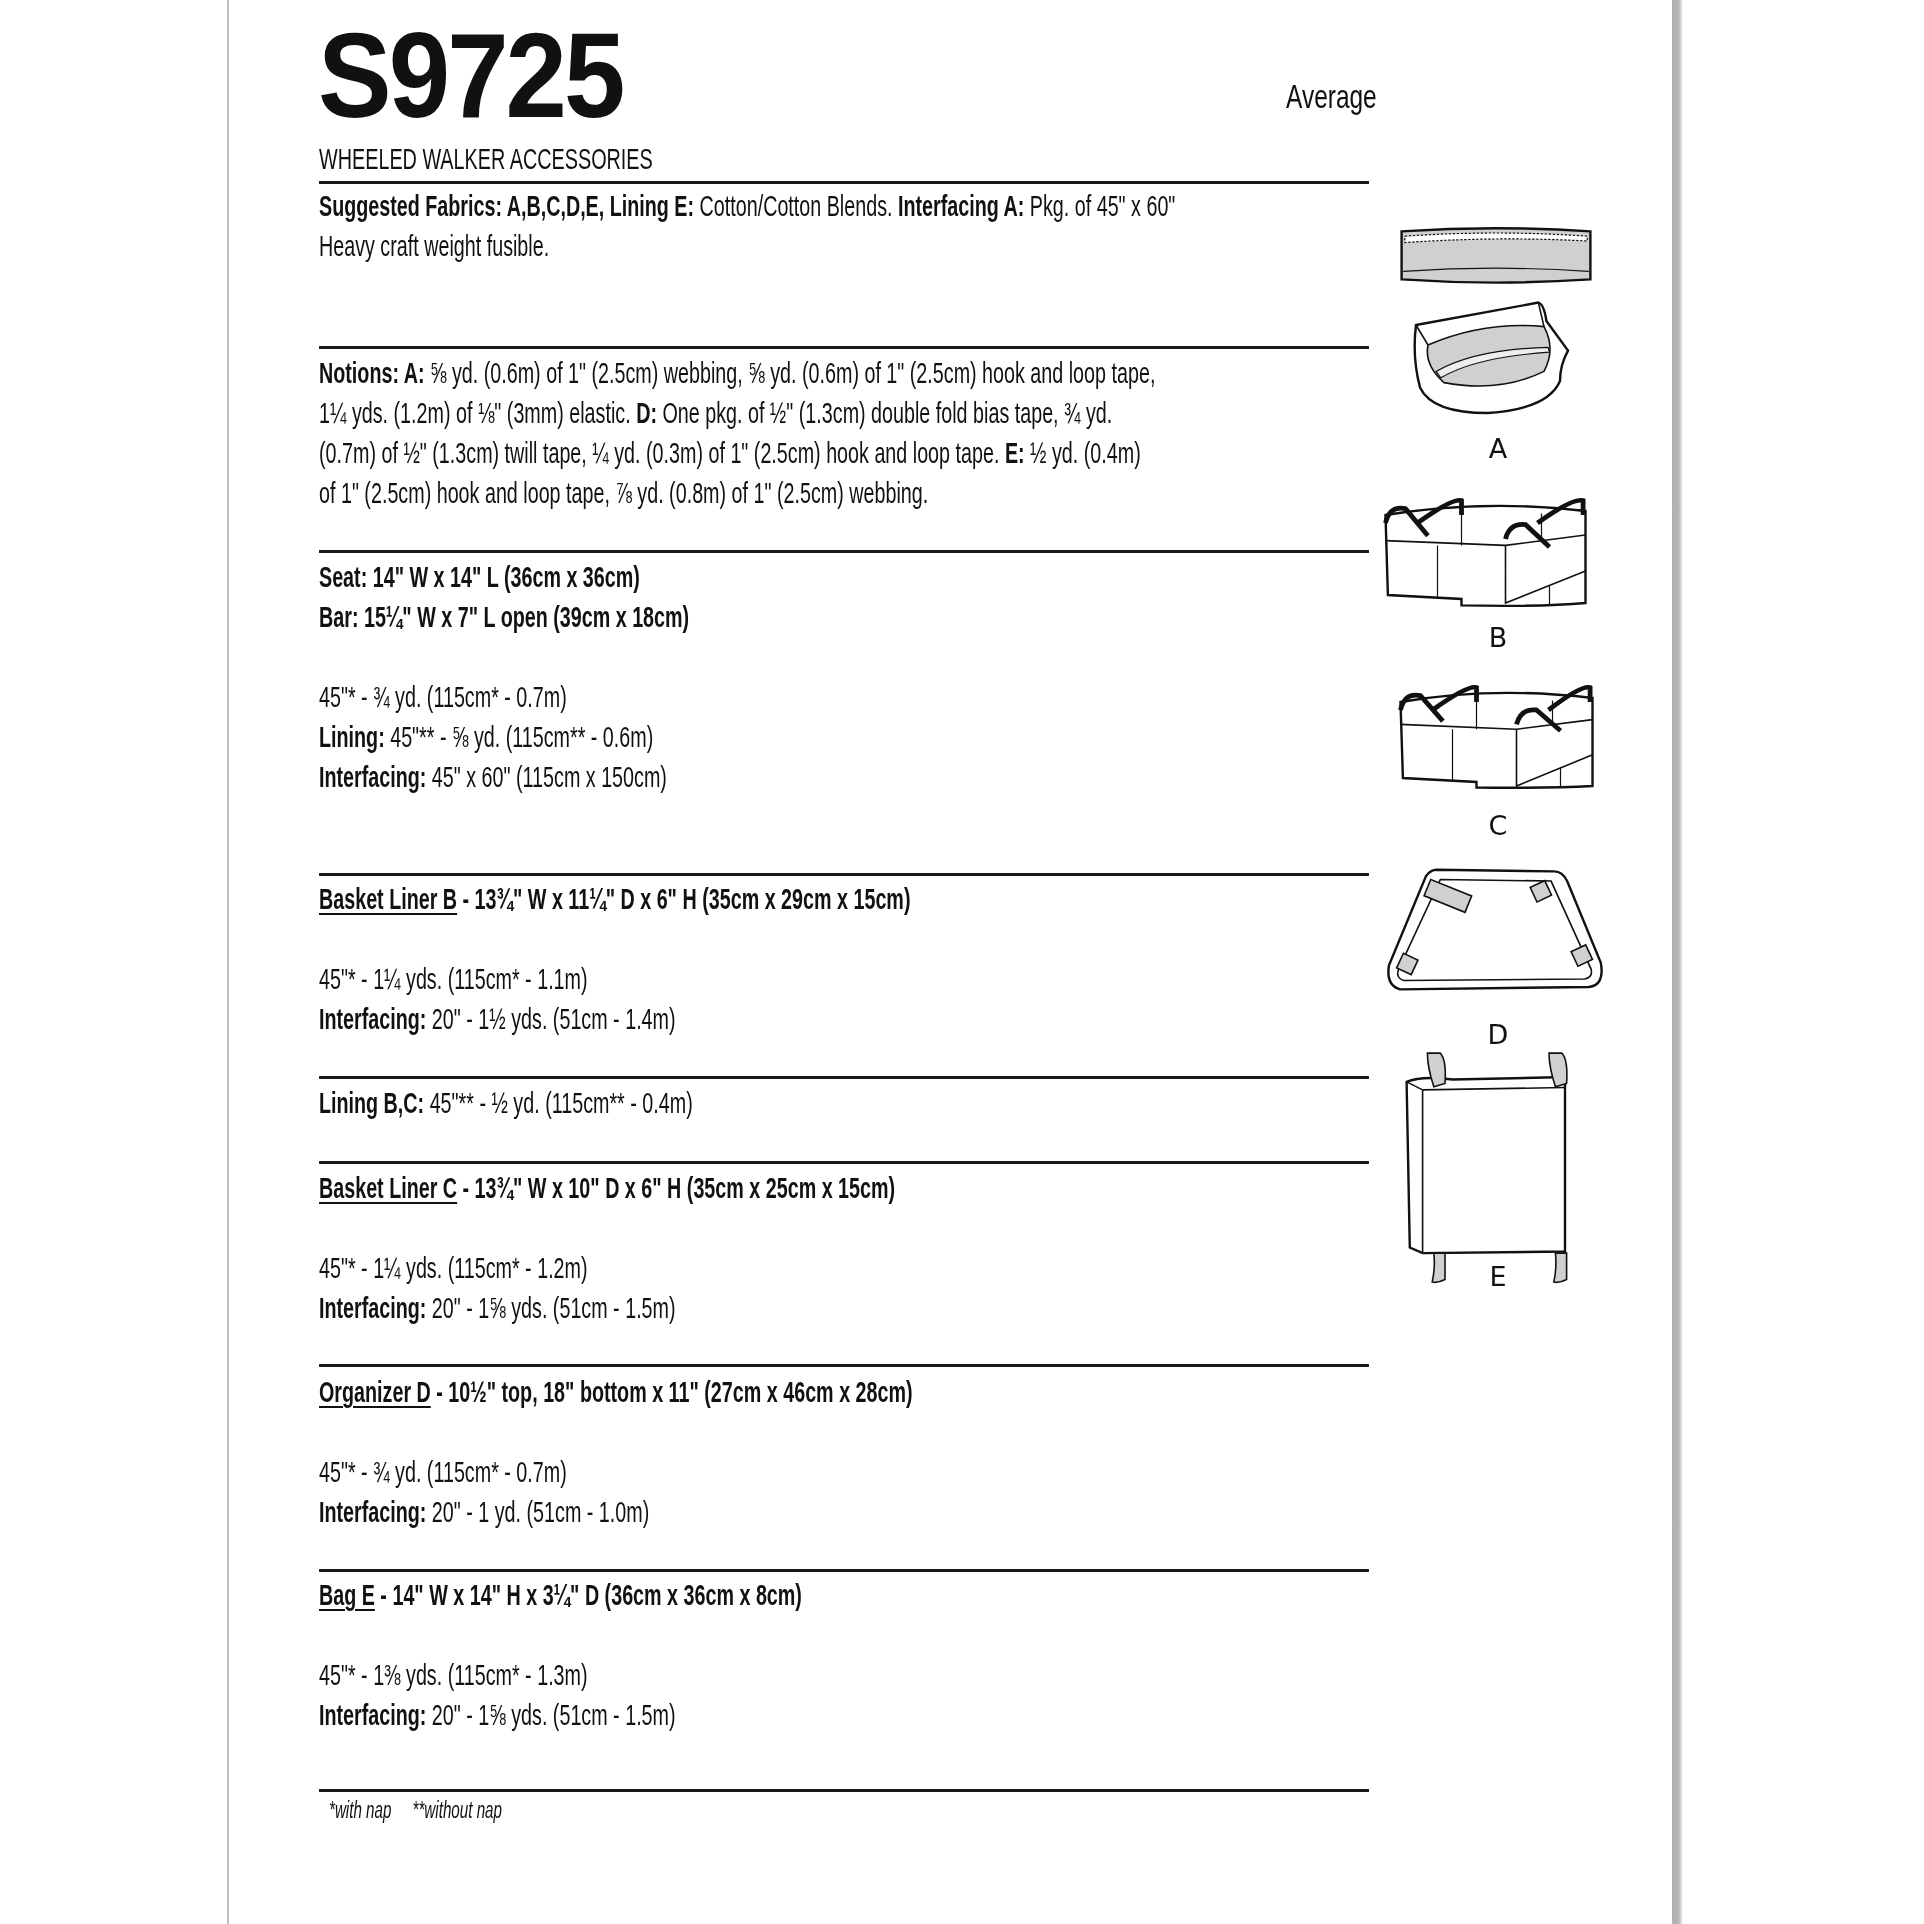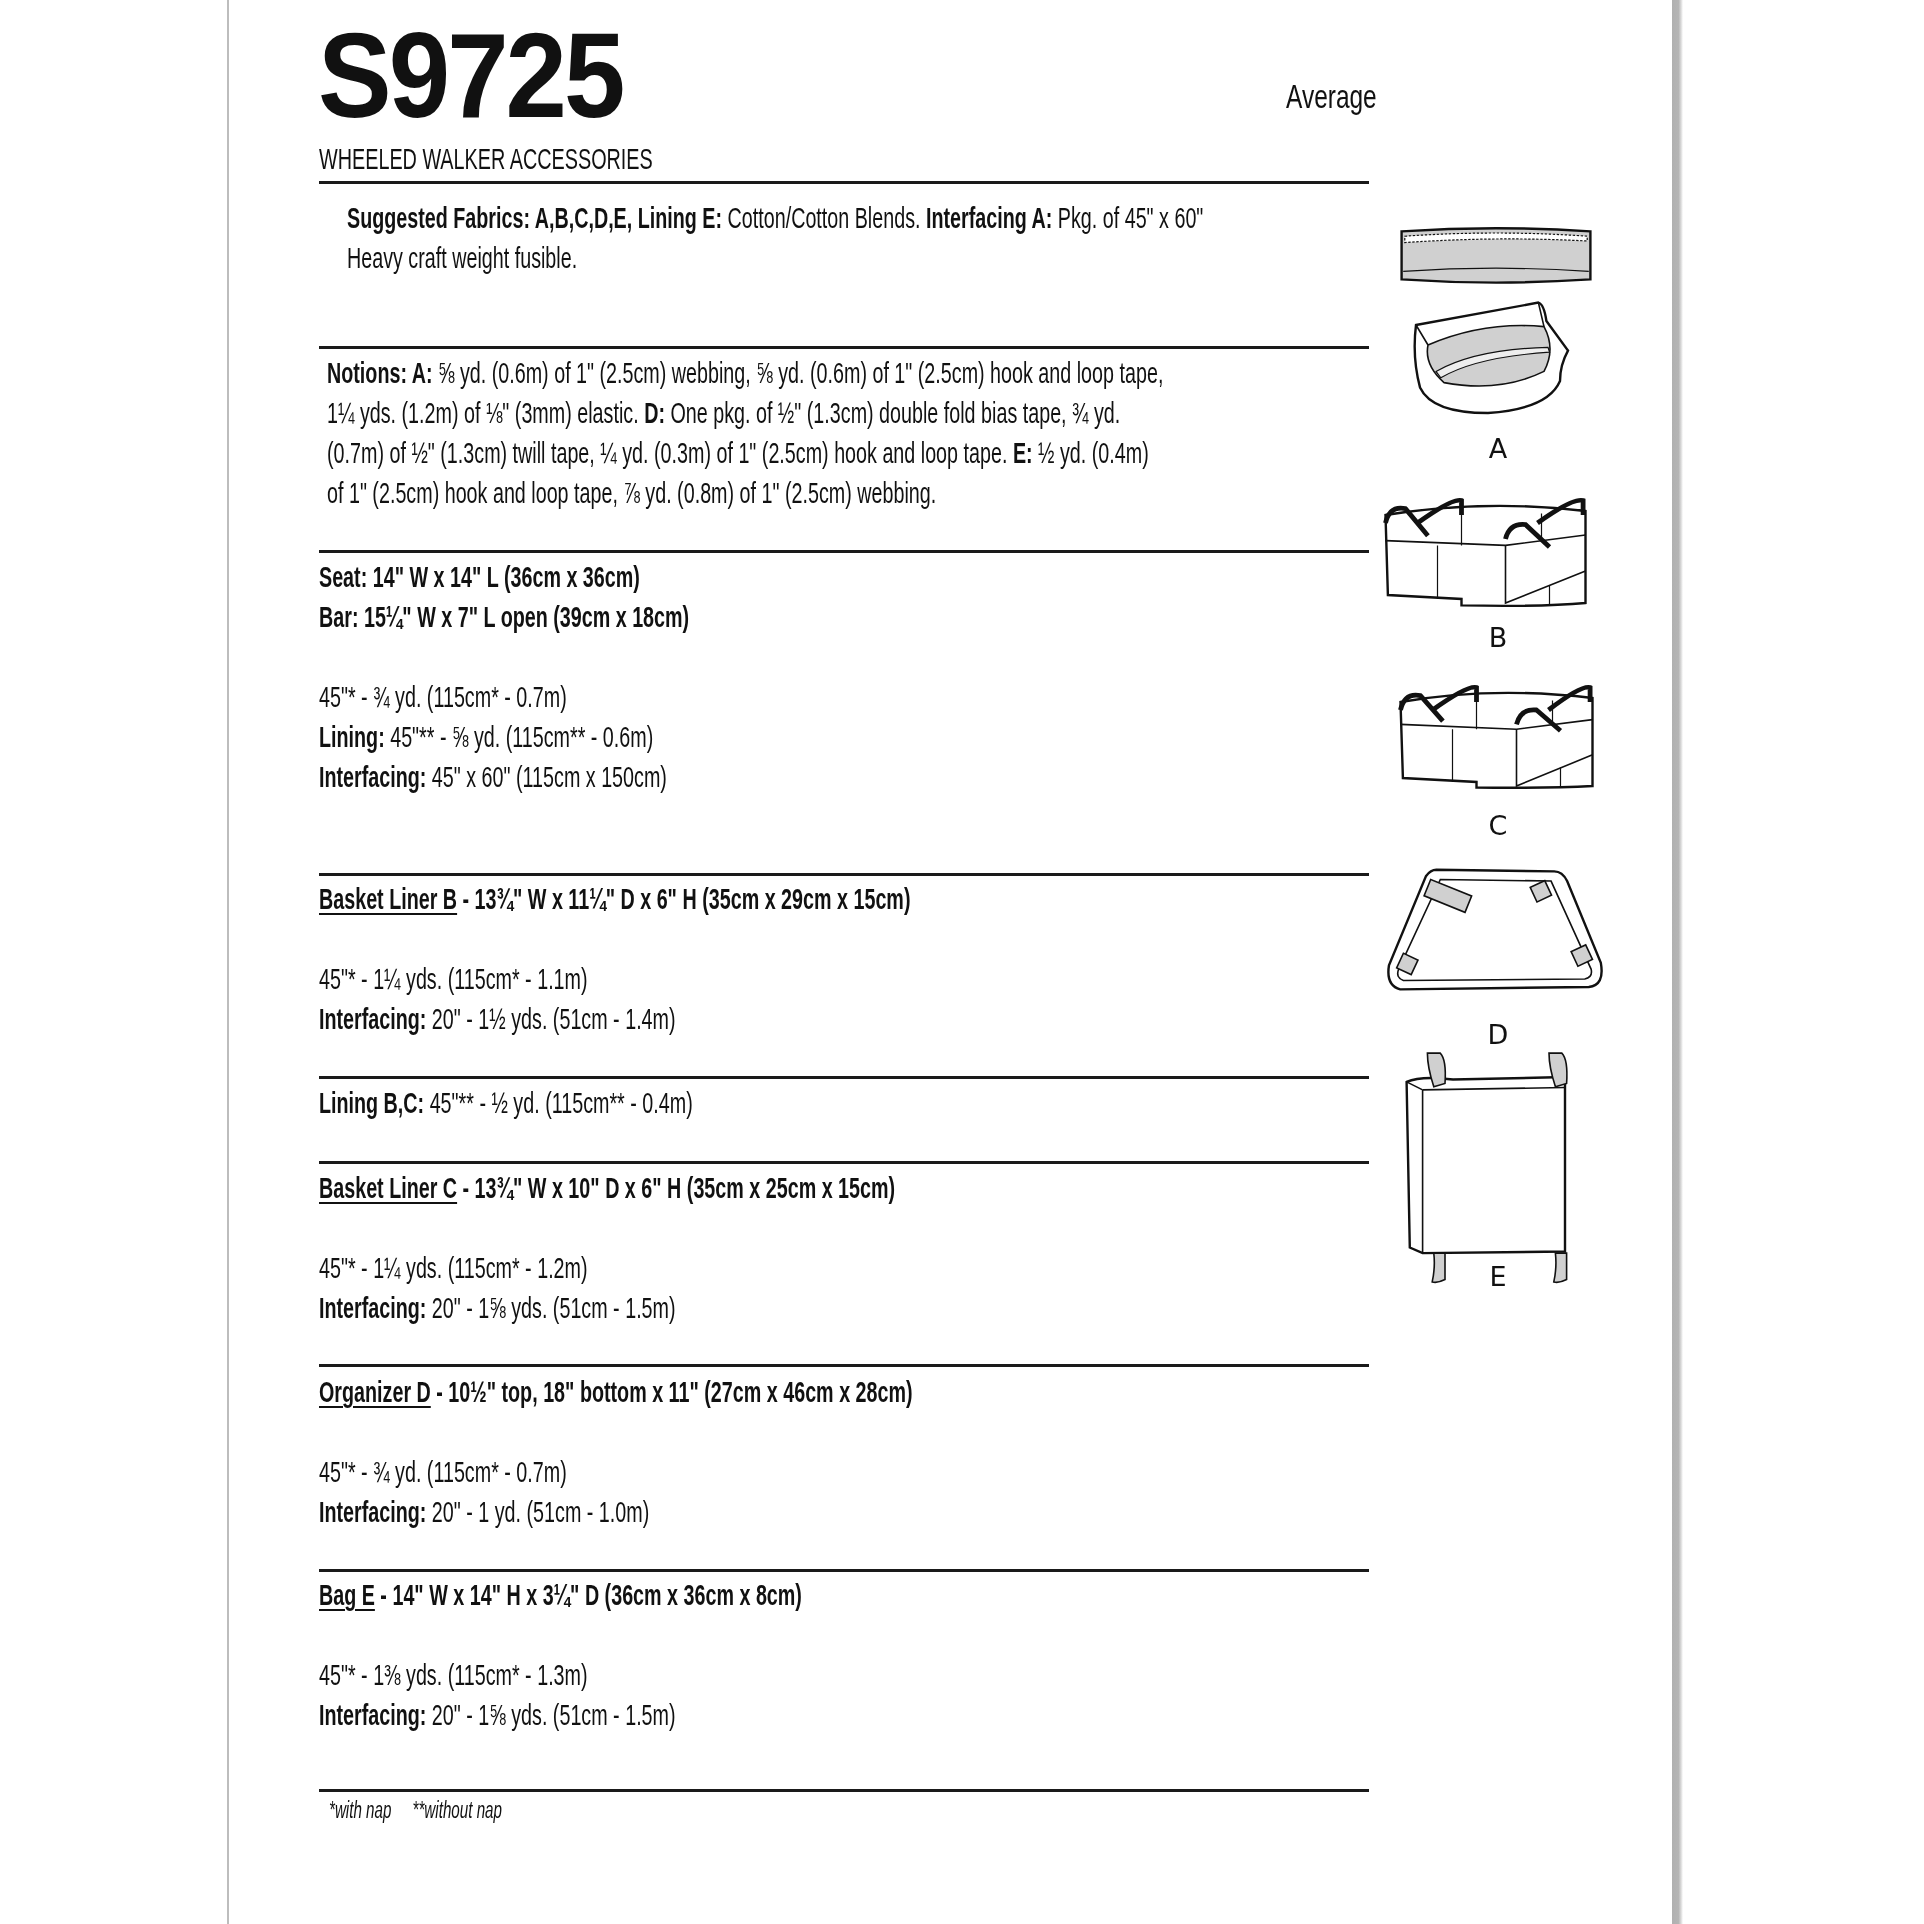--- a/index.html
+++ b/index.html
@@ -31,27 +31,27 @@
 <body>
 
 <div class="page-left-border"></div>
 <div class="page-right-border"></div>
 
 <div class="abs title"><span class="cond">S9725</span></div>
 <div class="abs difficulty"><span class="cond">Average</span></div>
 <div class="abs subtitle"><span class="cond">WHEELED WALKER ACCESSORIES</span></div>
 <div class="rule" style="top:181px;"></div>
 
-<div class="block" id="fabrics" style="top:198px;margin-left:28px;">
+<div class="block" id="fabrics" style="top:186px;">
     <div class="line"><span class="cond"><b>Suggested Fabrics: A,B,C,D,E, Lining E: </b><span>Cotton/Cotton Blends. </span><b>Interfacing A: </b><span>Pkg. of 45" x 60"</span></span></div>
     <div class="line"><span class="cond"><span>Heavy craft weight fusible.</span></span></div>
   </div>
 <div class="rule" style="top:346px;"></div>
 
-<div class="block" id="notions" style="top:353px;margin-left:8px;">
+<div class="block" id="notions" style="top:353px;">
     <div class="line"><span class="cond"><b>Notions: A: </b><span>⅝ yd. (0.6m) of 1" (2.5cm) webbing, ⅝ yd. (0.6m) of 1" (2.5cm) hook and loop tape,</span></span></div>
     <div class="line"><span class="cond"><span>1¼ yds. (1.2m) of ⅛" (3mm) elastic. </span><b>D: </b><span>One pkg. of ½" (1.3cm) double fold bias tape, ¾ yd.</span></span></div>
     <div class="line"><span class="cond"><span>(0.7m) of ½" (1.3cm) twill tape, ¼ yd. (0.3m) of 1" (2.5cm) hook and loop tape. </span><b>E: </b><span>½ yd. (0.4m)</span></span></div>
     <div class="line"><span class="cond"><span>of 1" (2.5cm) hook and loop tape, ⅞ yd. (0.8m) of 1" (2.5cm) webbing.</span></span></div>
   </div>
 <div class="rule" style="top:550px;"></div>
 
 <div class="block" style="top:557px;">
   <div class="line"><span class="cond"><b>Seat: 14" W x 14" L (36cm x 36cm)</b></span></div>
   <div class="line"><span class="cond"><b>Bar: 15¼" W x 7" L open (39cm x 18cm)</b></span></div>

